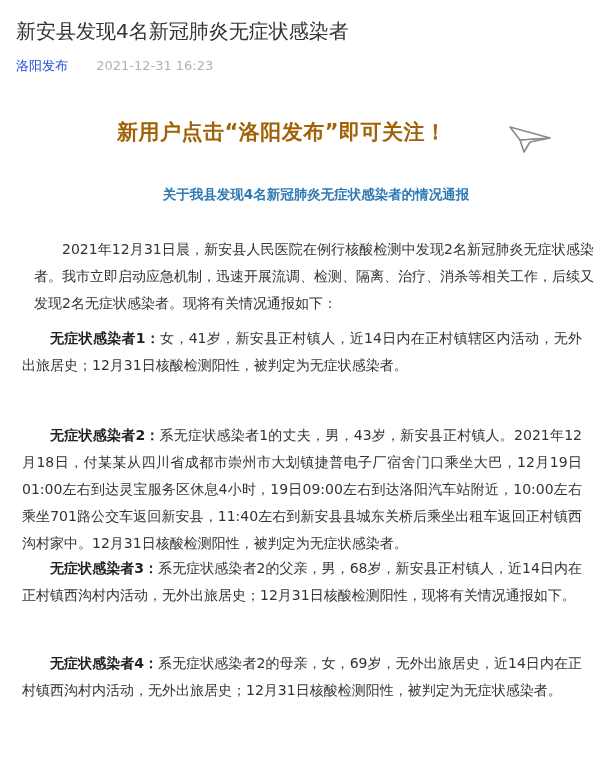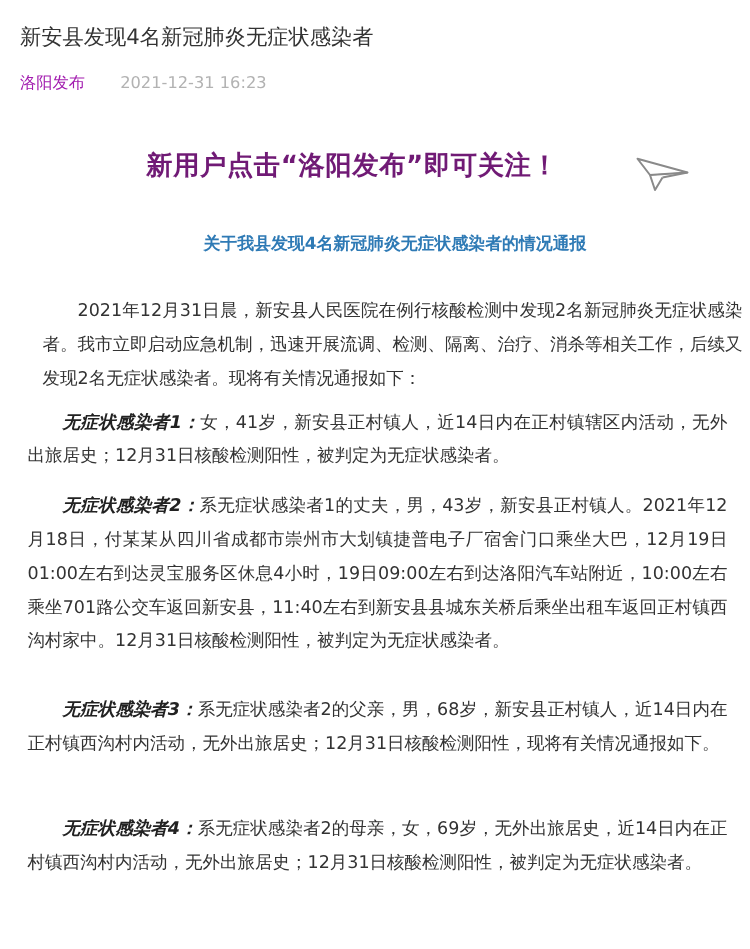--- a/index.html
+++ b/index.html
@@ -1,25 +1,25 @@
 <!DOCTYPE html>
 <html><head>
   <meta charset="utf-8">
   <style>
     html, body { margin: 0; padding: 0; background: #ffffff; }
     body { width: 600px; height: 759px; overflow: hidden; position: relative; font-family: "DejaVu Sans", "Liberation Sans", sans-serif; }
-    .title { position: absolute; left: 16px; top: 18px; font-size: 17px; color: #333333; letter-spacing: 0px; white-space: nowrap; }
+    .title { position: absolute; left: 16px; top: 18px; font-size: 20px; color: #333333; letter-spacing: 0px; white-space: nowrap; }
     .meta { position: absolute; left: 16px; top: 57px; font-size: 13px; white-space: nowrap; }
-    .meta .account { color: #a21caf; }
+    .meta .account { color: #1d4ed8; }
     .meta .time { color: #b2b2b2; margin-left: 24px; }
-    .banner { position: absolute; left: 117px; top: 118px; font-size: 21px; font-weight: bold; color: #701a75; white-space: nowrap; letter-spacing: 0.5px; }
+    .banner { position: absolute; left: 117px; top: 118px; font-size: 21px; font-weight: bold; color: #a16207; white-space: nowrap; letter-spacing: 0.5px; }
     .plane { position: absolute; left: 508px; top: 124px; width: 44px; height: 30px; }
     .subhead { position: absolute; left: 0; width: 600px; top: 186px; text-align: center; font-size: 13.5px; font-weight: bold; color: #2e7ab5; padding-left: 16px; }
     .para { position: absolute; left: 22px; width: 560px; font-size: 14px; color: #333333; line-height: 27px; text-indent: 28px; text-align: justify; }
-    .para b { font-weight: bold; color: #222222; font-style: italic; }
+    .para b { font-weight: bold; color: #222222; }
   </style>
 </head>
 <body>
 
 <div class="title">新安县发现4名新冠肺炎无症状感染者</div>
 
 <div class="meta">
   <span class="account">洛阳发布</span>
   <span class="time">2021-12-31 16:23</span>
 </div>
@@ -33,21 +33,21 @@
 </svg>
 
 <div class="subhead">关于我县发现4名新冠肺炎无症状感染者的情况通报</div>
 
 <p class="para" style="top:224px;margin:12px;">2021年12月31日晨，新安县人民医院在例行核酸检测中发现2名新冠肺炎无症状感染者。我市立即启动应急机制，迅速开展流调、检测、隔离、治疗、消杀等相关工作，后续又发现2名无症状感染者。现将有关情况通报如下：</p>
 
 <p class="para" style="top:325px;margin:0;">
   <b>无症状感染者1：</b><span>女，41岁，新安县正村镇人，近14日内在正村镇辖区内活动，无外出旅居史；12月31日核酸检测阳性，被判定为无症状感染者。</span>
 </p>
 
-<p class="para" style="top:392px;margin:0;">
+<p class="para" style="top:422px;margin:0;">
   <b>无症状感染者2：</b><span>系无症状感染者1的丈夫，男，43岁，新安县正村镇人。2021年12月18日，付某某从四川省成都市崇州市大划镇捷普电子厂宿舍门口乘坐大巴，12月19日01:00左右到达灵宝服务区休息4小时，19日09:00左右到达洛阳汽车站附近，10:00左右乘坐701路公交车返回新安县，11:40左右到新安县县城东关桥后乘坐出租车返回正村镇西沟村家中。12月31日核酸检测阳性，被判定为无症状感染者。</span>
 </p>
 
 <p class="para" style="top:555px;margin:0;">
   <b>无症状感染者3：</b><span>系无症状感染者2的父亲，男，68岁，新安县正村镇人，近14日内在正村镇西沟村内活动，无外出旅居史；12月31日核酸检测阳性，现将有关情况通报如下。</span>
 </p>
 
 <p class="para" style="top:650px;margin:0;">
   <b>无症状感染者4：</b><span>系无症状感染者2的母亲，女，69岁，无外出旅居史，近14日内在正村镇西沟村内活动，无外出旅居史；12月31日核酸检测阳性，被判定为无症状感染者。</span>
 </p>

